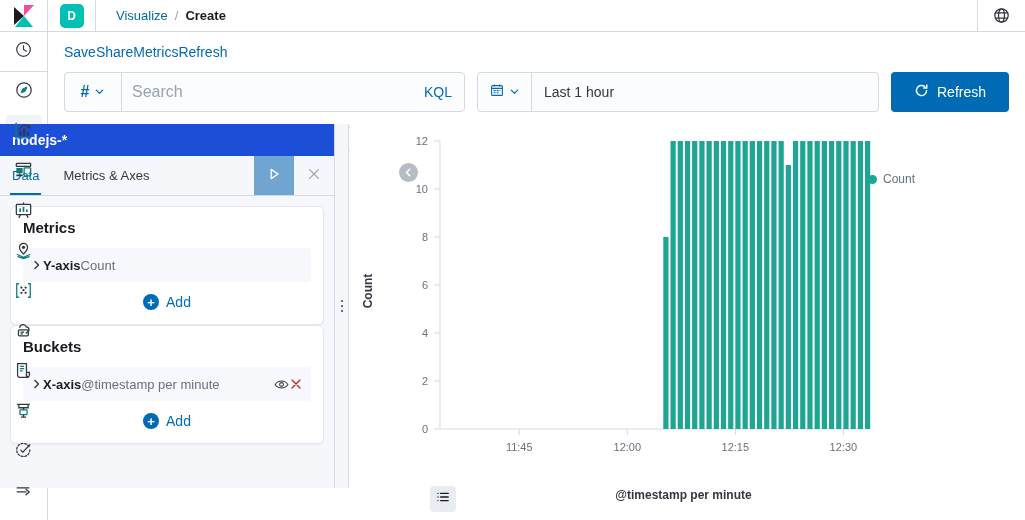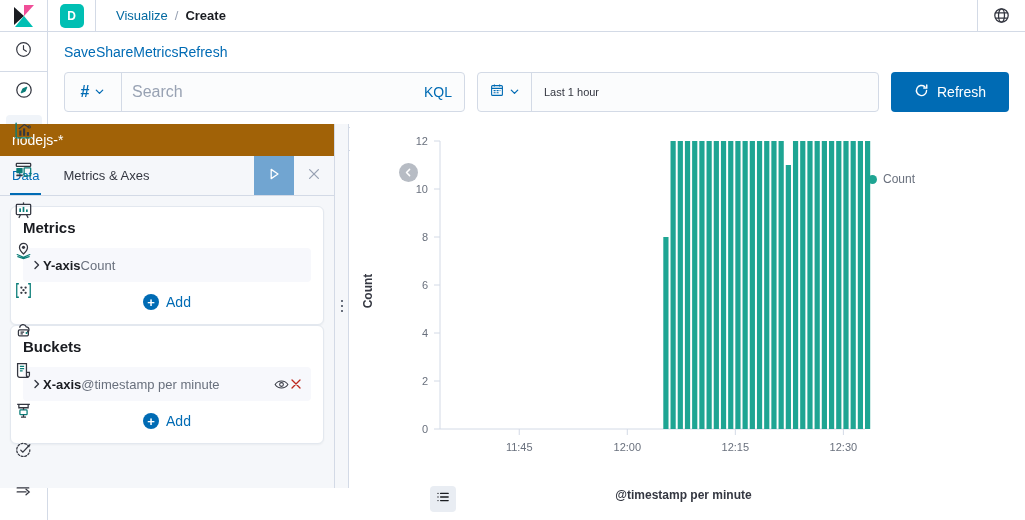--- a/index.html
+++ b/index.html
@@ -99,21 +99,21 @@
   .date-picker {
     height: 40px; display: flex; align-items: stretch; width: 402px;
     border: 1px solid #d3dae6; border-radius: 4px; background: #fbfcfd;
   }
   .dp-calendar {
     width: 54px; display: flex; align-items: center; justify-content: center; gap: 5px;
     border-right: 1px solid #d3dae6; color: #006BB4; cursor: pointer;
   }
   .dp-value {
     flex: 1; display: flex; align-items: center; padding: 0 12px;
-    font-size: 11px; color: #343741; cursor: pointer;
+    font-size: 14px; color: #343741; cursor: pointer;
   }
   .dp-showdates {
     display: flex; align-items: center; padding-right: 14px;
     font-size: 14px; color: #006BB4; cursor: pointer;
   }
   .refresh-btn {
     height: 40px; width: 118px; background: #006BB4; color: #fff;
     border: none; border-radius: 4px; font-size: 14px; font-weight: 500;
     display: flex; align-items: center; justify-content: center; gap: 8px;
     cursor: pointer; font-family: "Liberation Sans", sans-serif;
@@ -133,23 +133,23 @@
   .pill-x { color: #69707d; font-size: 13px; line-height: 1; cursor: pointer; }
   .add-filter { font-size: 13px; color: #006BB4; cursor: pointer; padding-left: 4px; }
 
   
   .editor-panel {
     position: absolute; top: 124px; left: 0; width: 335px; height: 364px;
     background: #f5f7fa; border-right: 1px solid #d3dae6;
     display: flex; flex-direction: column;
   }
   .editor-title {
-    height: 32px; background: #a16207; color: #fff;
+    height: 32px; background: #1d4ed8; color: #fff;
     display: flex; align-items: center; padding: 0 12px;
-    font-size: 14px; font-weight: 400;
+    font-size: 14px; font-weight: 700;
   }
   .editor-tabs {
     height: 40px; display: flex; align-items: stretch;
     background: #f5f7fa; border-bottom: 1px solid #d3dae6;
   }
   .etab {
     display: flex; align-items: center; padding: 0 12px;
     font-size: 13px; color: #343741; cursor: pointer; position: relative;
   }
   .etab.active { color: #006BB4; }

